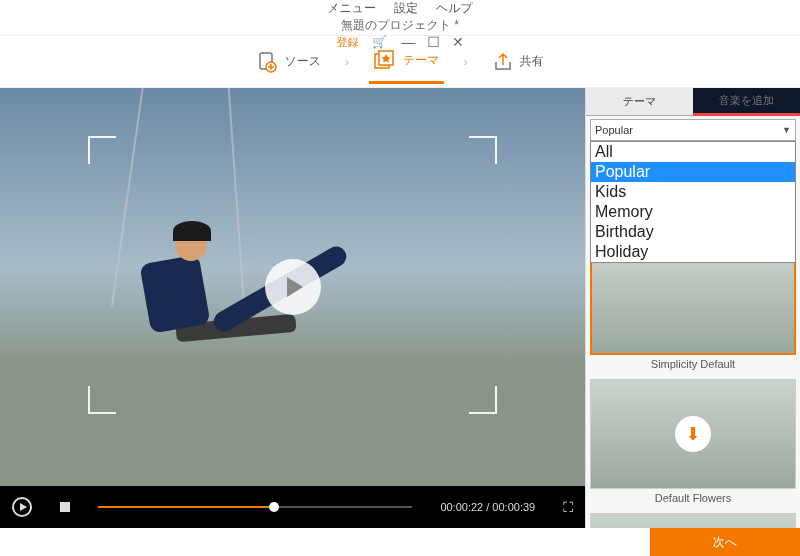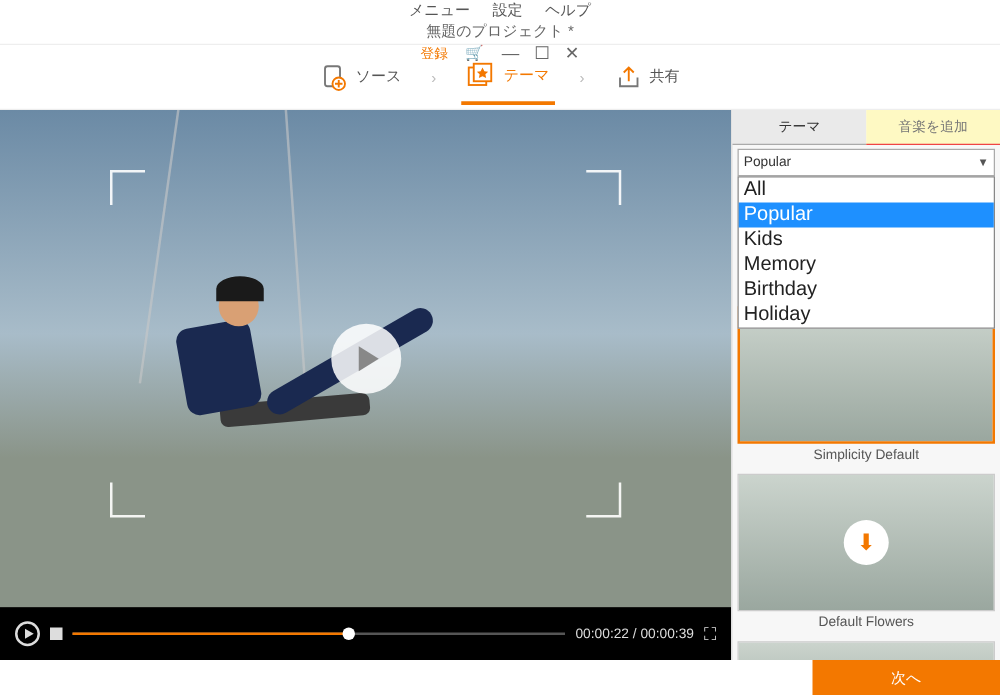--- a/index.html
+++ b/index.html
@@ -34,32 +34,32 @@
 .boy { position:absolute; left:18%; top:28%; width:200px; height:200px; }
 .boy .body { position:absolute; left:40px; top:60px; width:60px; height:70px; background:#1a2950; border-radius:10px; transform:rotate(-10deg); }
 .boy .head { position:absolute; left:70px; top:30px; width:32px; height:32px; background:#d9a074; border-radius:50%; }
 .boy .hair { position:absolute; left:68px; top:22px; width:38px; height:20px; background:#1a1a1a; border-radius:50% 50% 0 0; }
 .boy .leg { position:absolute; left:100px; top:80px; width:150px; height:20px; background:#1a2950; border-radius:10px; transform:rotate(-30deg); }
 .rope { position:absolute; width:2px; height:260px; background:rgba(200,200,200,.6); }
 .rope.r1 { left:22%; top:-40px; transform:rotate(8deg); }
 .rope.r2 { left:40%; top:-40px; transform:rotate(-4deg); }
 .seat { position:absolute; left:30%; top:58%; width:120px; height:18px; background:#3a3a3a; border-radius:6px; transform:rotate(-5deg); }
 
-.controls { position:absolute; left:0; right:0; bottom:0; height:42px; background:rgba(0,0,0,.6); display:flex; align-items:center; padding:0 12px; gap:8px; color:#ddd; font-size:11px; }
+.controls { position:absolute; left:0; right:0; bottom:0; height:42px; background:rgba(0,0,0,.6); display:flex; align-items:center; padding:0 12px; gap:28px; color:#ddd; font-size:11px; }
 .cbtn { width:20px; height:20px; border:2px solid #ddd; border-radius:50%; display:flex; align-items:center; justify-content:center; }
 .cbtn::after { content:""; border-left:7px solid #ddd; border-top:4px solid transparent; border-bottom:4px solid transparent; margin-left:2px; }
 .stop { width:10px; height:10px; background:#ddd; }
 .track { flex:1; height:2px; background:#555; position:relative; }
 .track .prog { position:absolute; left:0; top:0; height:2px; width:56%; background:#f37800; }
 .track .knob { position:absolute; left:56%; top:50%; transform:translate(-50%,-50%); width:10px; height:10px; border-radius:50%; background:#fff; }
 .fs { font-size:14px; }
 
 .side { width: 215px; border-left:1px solid #ddd; display:flex; flex-direction:column; background:#f7f7f7; position:relative; }
 .tabs { display:flex; height:28px; font-size:11px; }
-.tab { flex:1; display:flex; align-items:center; justify-content:center; border-bottom:1px solid #ef4444; color:#777; background:#fef9c3; }
+.tab { flex:1; display:flex; align-items:center; justify-content:center; border-bottom:3px solid #ef4444; color:#777; background:#0f172a; }
 .tab.active { background:#eaeaea; color:#333; border-bottom:1px solid #aaa; }
 .dropdown { height:22px; border:1px solid #aaa; margin:3px 4px 0; background:#fff; font-size:11px; display:flex; align-items:center; justify-content:space-between; padding:0 4px; color:#333; }
 .arrow { font-size:9px; color:#555; }
 .dlist { position:absolute; left:4px; right:4px; top:53px; background:#fff; border:1px solid #888; font-size:16px; z-index:10; }
 .dlist div { padding:1px 4px; color:#222; }
 .dlist .sel { background:#1e90ff; color:#fff; }
 .themes { flex:1; overflow:hidden; padding:4px; margin-top:100px; }
 .card { margin-bottom:6px; }
 .thumb { height:110px; background:linear-gradient(#cbd4cd,#9aa79f); border:1px solid #ccc; position:relative; display:flex; align-items:center; justify-content:center; }
 .thumb.active { border:2px solid #f37800; }

